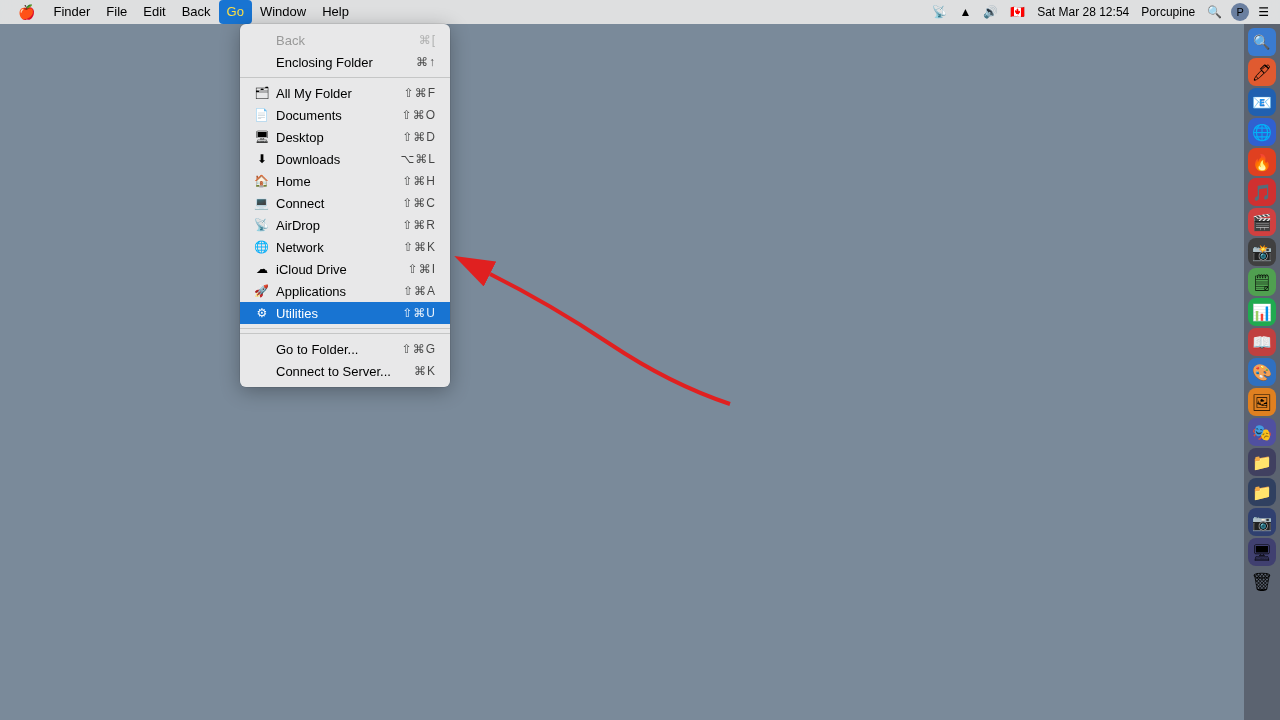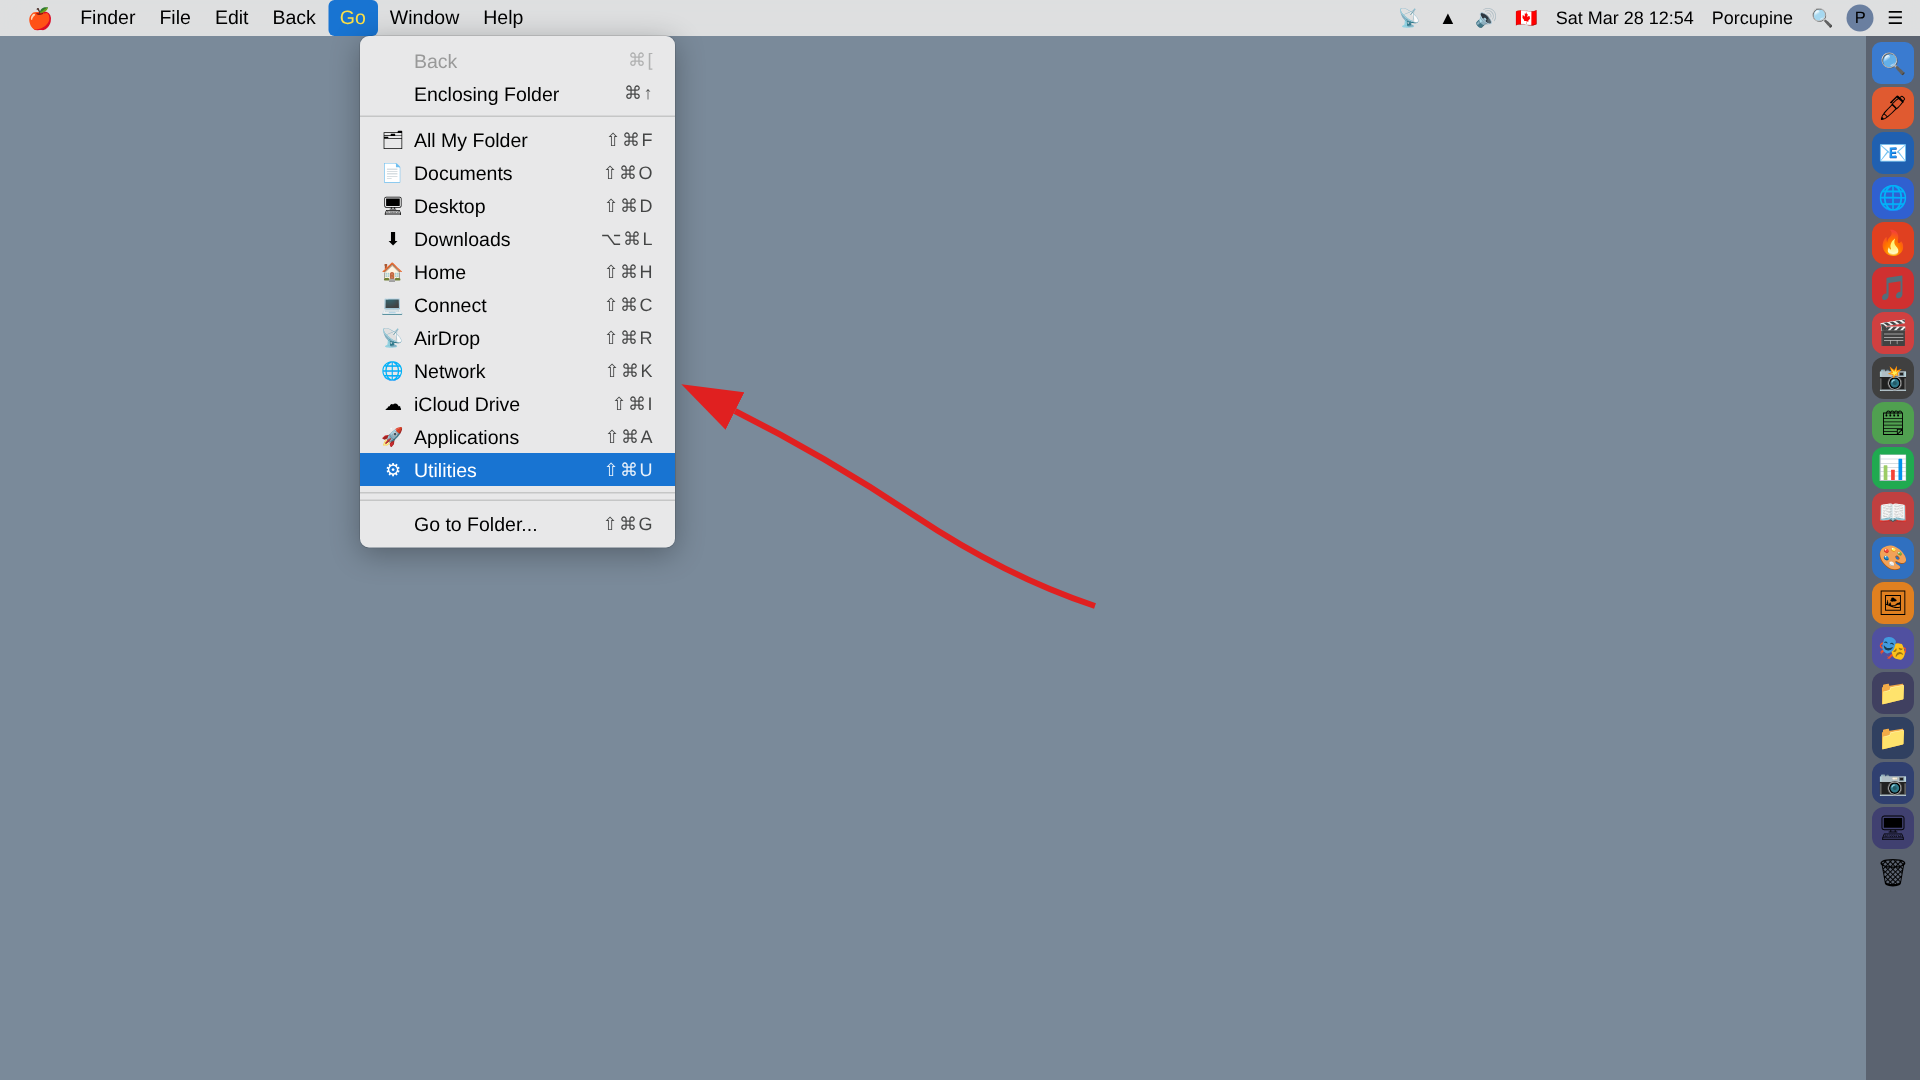--- a/index.html
+++ b/index.html
@@ -284,20 +284,25 @@
 
 
     <div class="menu-separator"></div>
 
     <div class="menu-item">
       <span class="item-icon"></span>
       <span class="item-label">Go to Folder...</span>
       <span class="item-shortcut">⇧⌘G</span>
     </div>
 
+    <div class="menu-item">
+      <span class="item-icon"></span>
+      <span class="item-label">Connect to Server...</span>
+      <span class="item-shortcut">⌘K</span>
+    </div>
 
   </div>
 
   <div class="arrow-annotation">
     <svg class="arrow-svg" viewBox="0 0 320 220" xmlns="http://www.w3.org/2000/svg">
 
       <defs>
         <marker id="arrowhead" markerWidth="10" markerHeight="7" refX="0" refY="3.5" orient="auto">
           <polygon points="0 0, 10 3.5, 0 7" fill="#e02020"></polygon>
         </marker>

